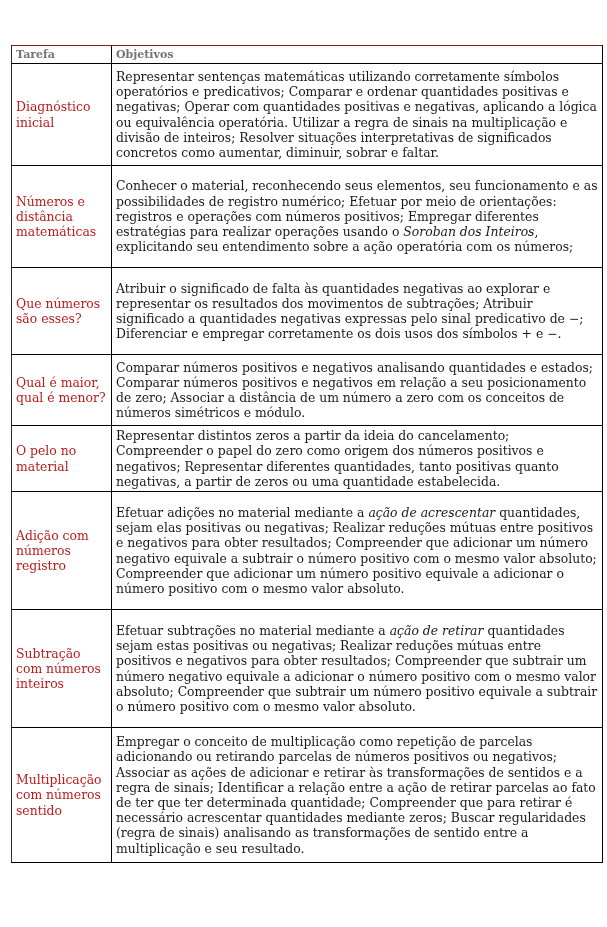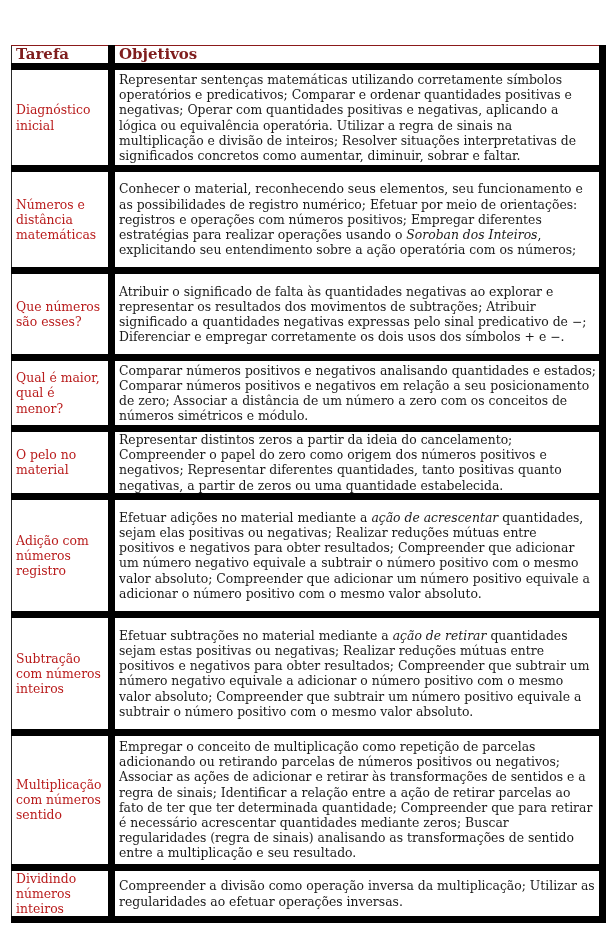--- a/index.html
+++ b/index.html
@@ -8,32 +8,32 @@
     position: absolute; left: 11px; top: 45px;
     width: 591px;
     border-collapse: collapse;
     font-family: "DejaVu Serif", serif;
     font-size: 12.4px;
     line-height: 15.2px;
     color: #1a1a1a;
     table-layout: fixed;
   }
   table.goals td, table.goals th {
-    border: 7px solid #000000;
+    border: 1px solid #000000;
     padding: 0 3px 0 4px;
     vertical-align: middle;
     text-align: left;
   }
   table.goals tr td:first-child, table.goals tr th:first-child {
     border-left: 1.5px solid #2a2a2a;
   }
   table.goals th {
     font-weight: bold;
-    font-size: 15px;
-    color: #7f1d1d;
+    font-size: 11px;
+    color: #737373;
     height: 17px;
     border-top: 1px solid #8b1a1a;
   }
   table.goals th:first-child { border-left: 1.5px solid #8b1a1a; }
   col.c1 { width: 100px; }
   col.c2 { width: 491px; }
   td.task { color: #b91c1c; }
   td.obj { color: #1a1a1a; }
   .em { font-style: italic; }
 </style>
@@ -77,18 +77,14 @@
       <td class="obj"><span>Efetuar adições no material mediante a </span><span class="em">ação de acrescentar</span><span> quantidades, sejam elas positivas ou negativas; Realizar reduções mútuas entre positivos e negativos para obter resultados; Compreender que adicionar um número negativo equivale a subtrair o número positivo com o mesmo valor absoluto; Compreender que adicionar um número positivo equivale a adicionar o número positivo com o mesmo valor absoluto.</span></td>
     </tr>
     <tr style="height:118px">
       <td class="task">Subtração com números inteiros</td>
       <td class="obj"><span>Efetuar subtrações no material mediante a </span><span class="em">ação de retirar</span><span> quantidades sejam estas positivas ou negativas; Realizar reduções mútuas entre positivos e negativos para obter resultados; Compreender que subtrair um número negativo equivale a adicionar o número positivo com o mesmo valor absoluto; Compreender que subtrair um número positivo equivale a subtrair o número positivo com o mesmo valor absoluto.</span></td>
     </tr>
     <tr style="height:135px">
       <td class="task">Multiplicação com números sentido</td>
       <td class="obj"><span>Empregar o conceito de multiplicação como repetição de parcelas adicionando ou retirando parcelas de números positivos ou negativos; Associar as ações de adicionar e retirar às transformações de sentidos e a regra de sinais; Identificar a relação entre a ação de retirar parcelas ao fato de ter que ter determinada quantidade; Compreender que para retirar é necessário acrescentar quantidades mediante zeros; Buscar regularidades (regra de sinais) analisando as transformações de sentido entre a multiplicação e seu resultado.</span></td>
     </tr>
-    <tr style="height:52px">
-      <td class="task">Dividindo números inteiros</td>
-      <td class="obj"><span>Compreender a divisão como operação inversa da multiplicação; Utilizar as regularidades ao efetuar operações inversas.</span></td>
-    </tr>
   </tbody>
 </table>
 
 </body></html>

